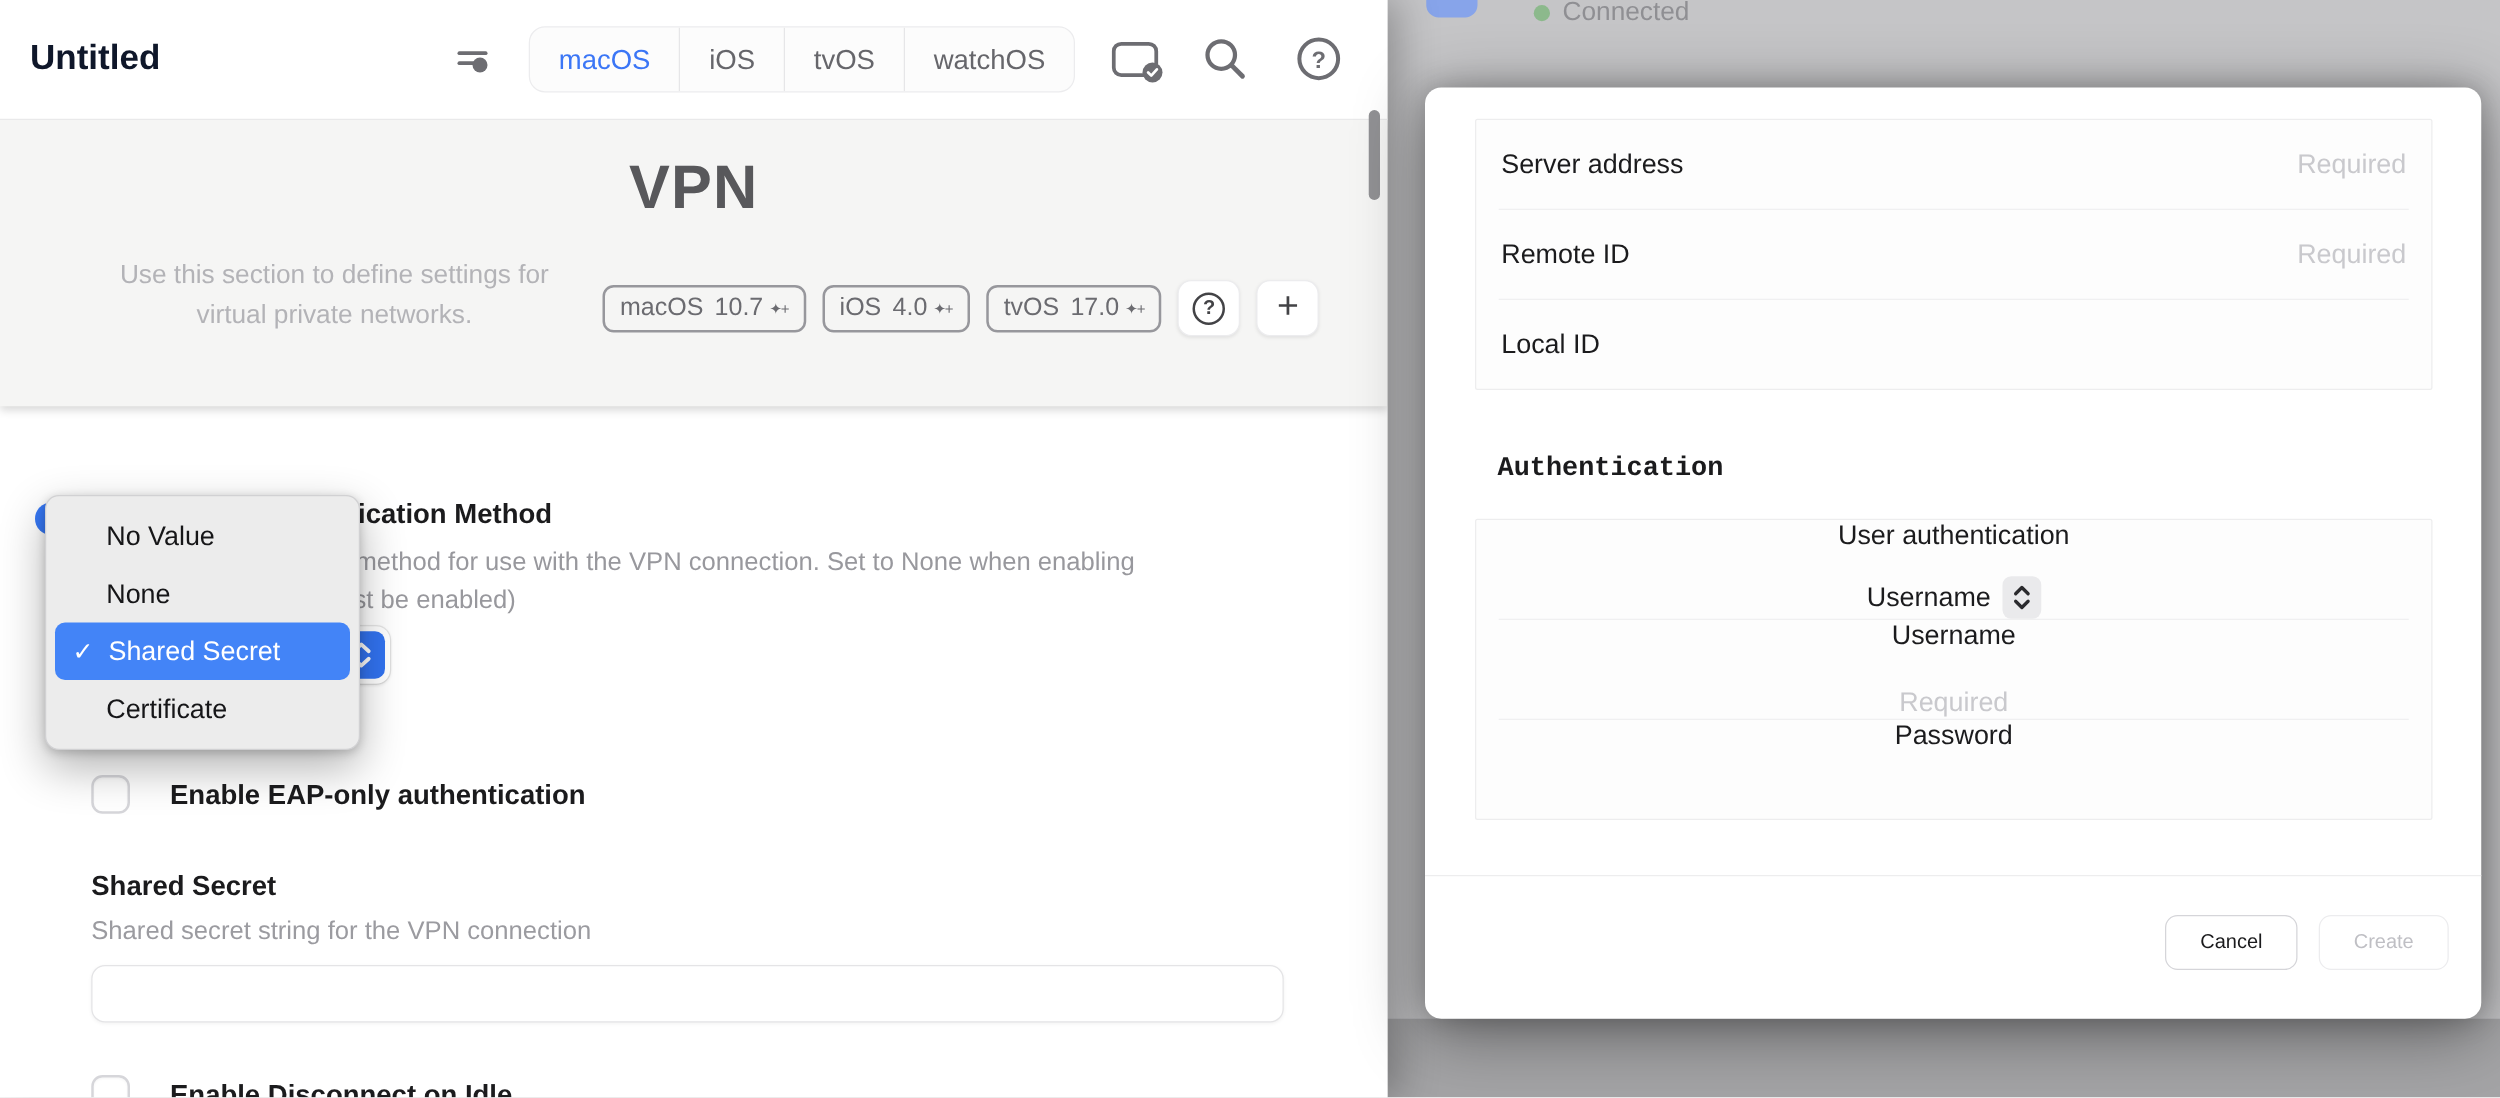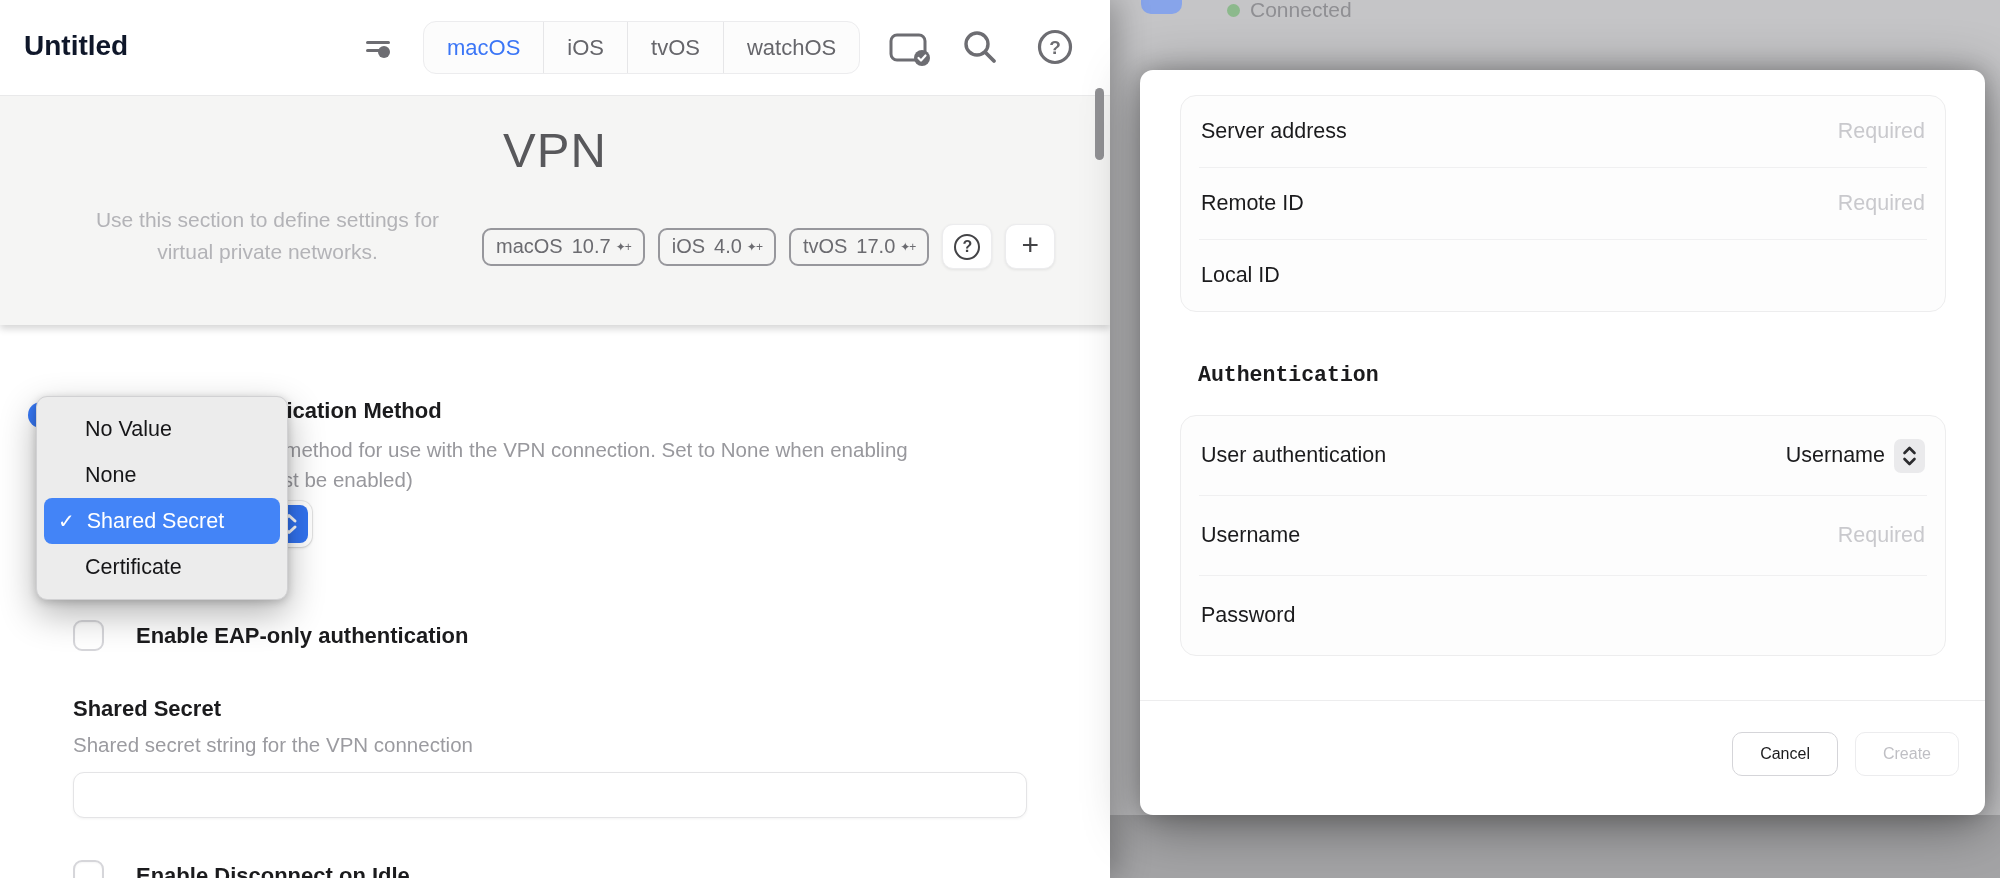--- a/index.html
+++ b/index.html
@@ -35,21 +35,21 @@
   .seg-item.selected { color:#3b76f6; }
 
   .hdr-icon { position:absolute; top:28px; }
   .icon-device { left:889px; top:33px; }
   .icon-search { left:961px; }
   .icon-help   { left:1036px; }
 
   
   .vpn-section { position:relative; height:229px; background:#f5f5f4; box-shadow:0 4px 7px rgba(0,0,0,.16); z-index:20; }
   .vpn-title { position:absolute; left:0; top:26px; width:1110px; text-align:center;
-    font-size:49px; font-weight:400; color:#58585b; letter-spacing:1px; }
+    font-size:49px; font-weight:700; color:#58585b; letter-spacing:1px; }
   .vpn-desc { position:absolute; left:95px; top:108px; width:345px; text-align:center;
     font-size:21px; line-height:32px; color:#b3b3b7; }
   .badge-row { position:absolute; left:482px; top:128px; display:flex; align-items:center; gap:13px; }
   .os-badge { display:flex; align-items:center; gap:9px; height:38px; padding:0 12px;
     border:2px solid #97979c; border-radius:9px; color:#6b6b70; font-size:20px; background:transparent; }
   .os-badge .suffix { font-size:12px; margin-left:-4px; color:#6b6b70; letter-spacing:-1px; }
   .icon-btn { width:50px; height:45px; background:#fff; border-radius:11px; border:1px solid #ececee;
     box-shadow:0 1px 3px rgba(0,0,0,.08); display:flex; align-items:center; justify-content:center; }
   .q-circle { width:26px; height:26px; border:2.5px solid #434346; border-radius:50%;
     display:flex; align-items:center; justify-content:center; font-size:16px; font-weight:700; color:#434346; }
@@ -88,26 +88,26 @@
 
   .bottom-row { position:absolute; left:73px; top:535px; display:flex; align-items:center; gap:32px; }
   .bottom-row .lbl { font-size:22px; font-weight:700; color:#1b1b1d; }
 
   .scroll-thumb { position:absolute; left:1095px; top:88px; width:9px; height:72px; border-radius:5px;
     background:#919194; z-index:40; }
 
   
   .dialog { position:absolute; left:1140px; top:70px; width:845px; height:745px; background:#fff;
     border-radius:13px; box-shadow:0 10px 55px rgba(0,0,0,.42), 0 0 22px rgba(0,0,0,.22); z-index:6; }
-  .group { position:absolute; left:40px; width:766px; background:#fdfdfd; border:1px solid #ededee; border-radius:16px; }
+  .group { position:absolute; left:40px; width:766px; background:#fdfdfd; border:1px solid #ededee; border-radius:2px; }
   .group-1 { top:25px; }
   .group-2 { top:345px; }
   .drow { display:flex; align-items:center; justify-content:space-between; padding:0 20px; }
   .group-1 .drow { height:71px; }
-  .group-2 .drow { height:79px; }
+  .group-2 .drow { height:79px;flex-direction:column; }
   .dsep { height:1px; background:#f0f0f1; margin:0 18px; }
   .drow .lbl { font-size:21.5px; color:#1b1b1d; }
   .drow .val { font-size:21.5px; color:#c9c9cd; }
   .auth-header { position:absolute; left:58px; top:293px; font-size:21.5px; font-weight:700; color:#1b1b1d;font-family:Liberation Mono, monospace; }
   .select-box { display:flex; align-items:center; gap:9px; }
   .select-box .sel-val { font-size:21.5px; color:#1b1b1d; }
   .chev-box { width:31px; height:34px; background:#eaeaec; border-radius:7px;
     display:flex; align-items:center; justify-content:center; }
   .dialog-divider { position:absolute; left:0; top:630px; width:845px; height:1px; background:#ededee; }
   .btn-row { position:absolute; right:26px; top:662px; display:flex; gap:17px; }

